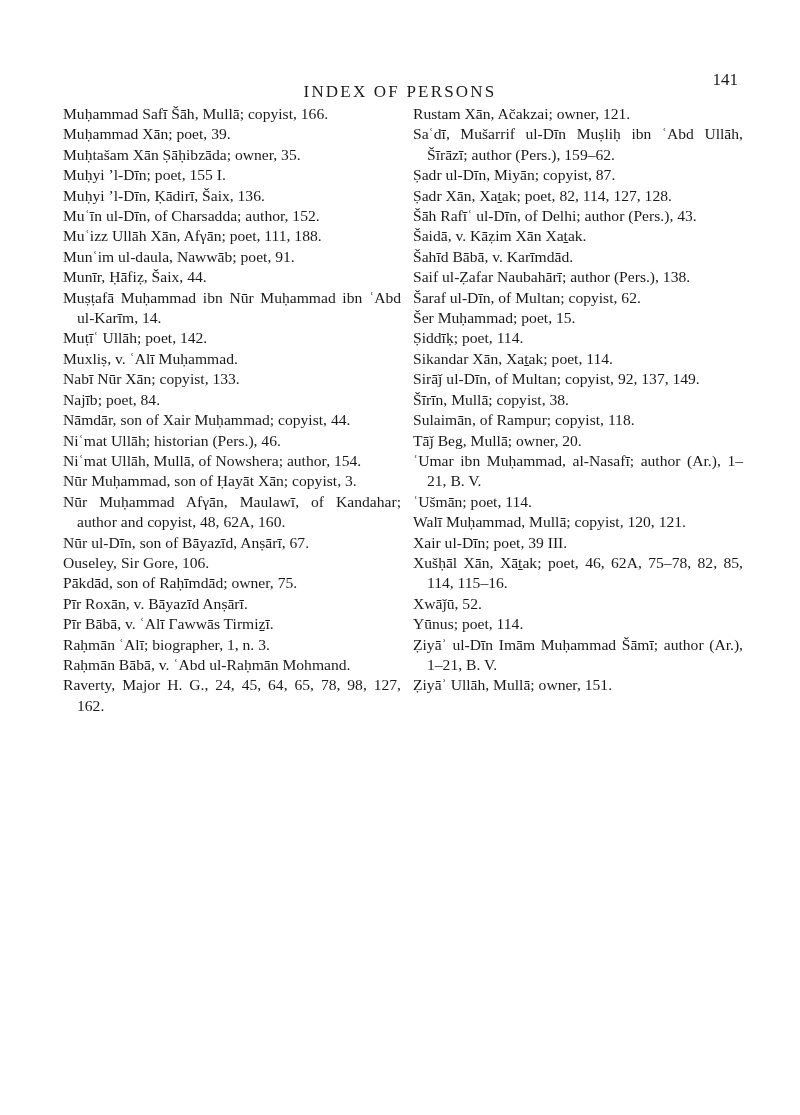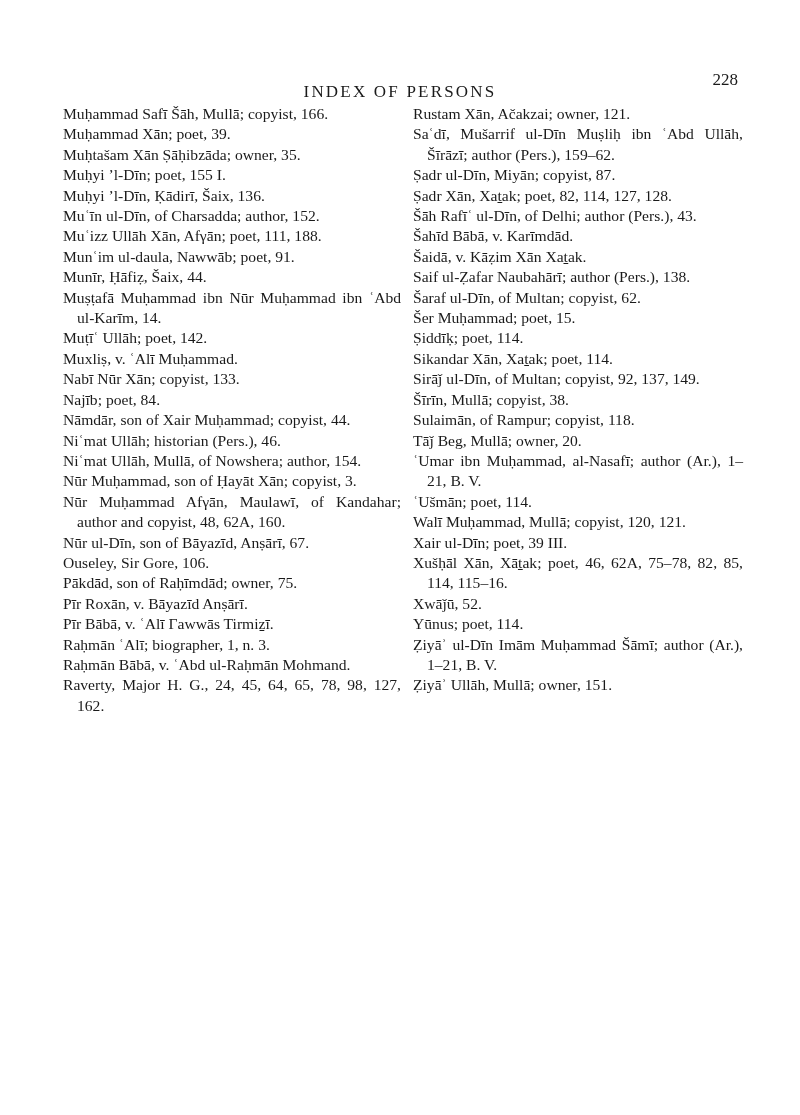--- a/index.html
+++ b/index.html
@@ -15,21 +15,21 @@
   .entry { padding-left:14px; text-indent:-14px; text-align:justify; }
   .entry .seg { }
   .entry .i { }
   .entry .b { font-weight:normal; }
 </style>
 </head>
 <body>
 
 <div class="header">
   <div class="running-title">INDEX OF PERSONS</div>
-  <div class="page-number">228</div>
+  <div class="page-number">141</div>
 </div>
 
 <div class="col col-left">
     <div class="entry"><span class="seg">Muḥammad Safī Šāh, </span><span class="seg i">Mullā; copyist</span><span class="seg">, 166.</span></div>
     <div class="entry"><span class="seg">Muḥammad Xān; </span><span class="seg i">poet</span><span class="seg">, 39.</span></div>
     <div class="entry"><span class="seg">Muḥtašam Xān Ṣāḥibzāda; </span><span class="seg i">owner</span><span class="seg">, 35.</span></div>
     <div class="entry"><span class="seg">Muḥyi ’l-Dīn; </span><span class="seg i">poet</span><span class="seg">, 155 I.</span></div>
     <div class="entry"><span class="seg">Muḥyi ’l-Dīn, Ḳādirī, </span><span class="seg i">Šaix</span><span class="seg">, 136.</span></div>
     <div class="entry"><span class="seg">Muʿīn ul-Dīn, </span><span class="seg i">of Charsadda; author</span><span class="seg">, 152.</span></div>
     <div class="entry"><span class="seg">Muʿizz Ullāh Xān, Afγān; </span><span class="seg i">poet</span><span class="seg">, 111, 188.</span></div>
@@ -53,22 +53,22 @@
     <div class="entry"><span class="seg">Raḥmān ʿAlī; </span><span class="seg i">biographer</span><span class="seg">, 1, n. 3.</span></div>
     <div class="entry"><span class="seg">Raḥmān Bābā, </span><span class="seg i">v.</span><span class="seg"> ʿAbd ul-Raḥmān Mohmand.</span></div>
     <div class="entry"><span class="seg">Raverty, Major H. G., 24, 45, </span><span class="seg b">64,</span><span class="seg"> 65, 78, 98, 127, 162.</span></div>
   </div>
 <div class="col col-right">
     <div class="entry"><span class="seg">Rustam Xān, Ačakzai; </span><span class="seg i">owner</span><span class="seg">, 121.</span></div>
     <div class="entry"><span class="seg">Saʿdī, Mušarrif ul-Dīn Muṣliḥ ibn ʿAbd Ullāh, </span><span class="seg i">Šīrāzī; author</span><span class="seg"> (Pers.), 159–62.</span></div>
     <div class="entry"><span class="seg">Ṣadr ul-Dīn, </span><span class="seg i">Miyān; copyist</span><span class="seg">, 87.</span></div>
     <div class="entry"><span class="seg">Ṣadr Xān, Xaṯak; </span><span class="seg i">poet</span><span class="seg">, 82, 114, </span><span class="seg b">127, 128.</span></div>
     <div class="entry"><span class="seg">Šāh Rafīʿ ul-Dīn, </span><span class="seg i">of Delhi; author</span><span class="seg"> (Pers.), 43.</span></div>
+    <div class="entry"><span class="seg">Šaidā, </span><span class="seg i">v.</span><span class="seg"> Kāẓim Xān Xaṯak.</span></div>
     <div class="entry"><span class="seg">Šahīd Bābā, </span><span class="seg i">v.</span><span class="seg"> Karīmdād.</span></div>
-    <div class="entry"><span class="seg">Šaidā, </span><span class="seg i">v.</span><span class="seg"> Kāẓim Xān Xaṯak.</span></div>
     <div class="entry"><span class="seg">Saif ul-Ẓafar Naubahārī; </span><span class="seg i">author</span><span class="seg"> (Pers.), 138.</span></div>
     <div class="entry"><span class="seg">Šaraf ul-Dīn, </span><span class="seg i">of Multan; copyist</span><span class="seg">, 62.</span></div>
     <div class="entry"><span class="seg">Šer Muḥammad; </span><span class="seg i">poet</span><span class="seg">, 15.</span></div>
     <div class="entry"><span class="seg">Ṣiddīḳ; </span><span class="seg i">poet</span><span class="seg">, 114.</span></div>
     <div class="entry"><span class="seg">Sikandar Xān, Xaṯak; </span><span class="seg i">poet</span><span class="seg">, 114.</span></div>
     <div class="entry"><span class="seg">Sirāǰ ul-Dīn, </span><span class="seg i">of Multan; copyist</span><span class="seg">, 92, 137, 149.</span></div>
     <div class="entry"><span class="seg">Šīrīn, </span><span class="seg i">Mullā; copyist</span><span class="seg">, 38.</span></div>
     <div class="entry"><span class="seg">Sulaimān, </span><span class="seg i">of Rampur; copyist</span><span class="seg">, 118.</span></div>
     <div class="entry"><span class="seg">Tāǰ Beg, </span><span class="seg i">Mullā; owner</span><span class="seg">, 20.</span></div>
     <div class="entry"><span class="seg">ʿUmar ibn Muḥammad, </span><span class="seg i">al-Nasafī; author</span><span class="seg"> (Ar.), 1–21, B. V.</span></div>

